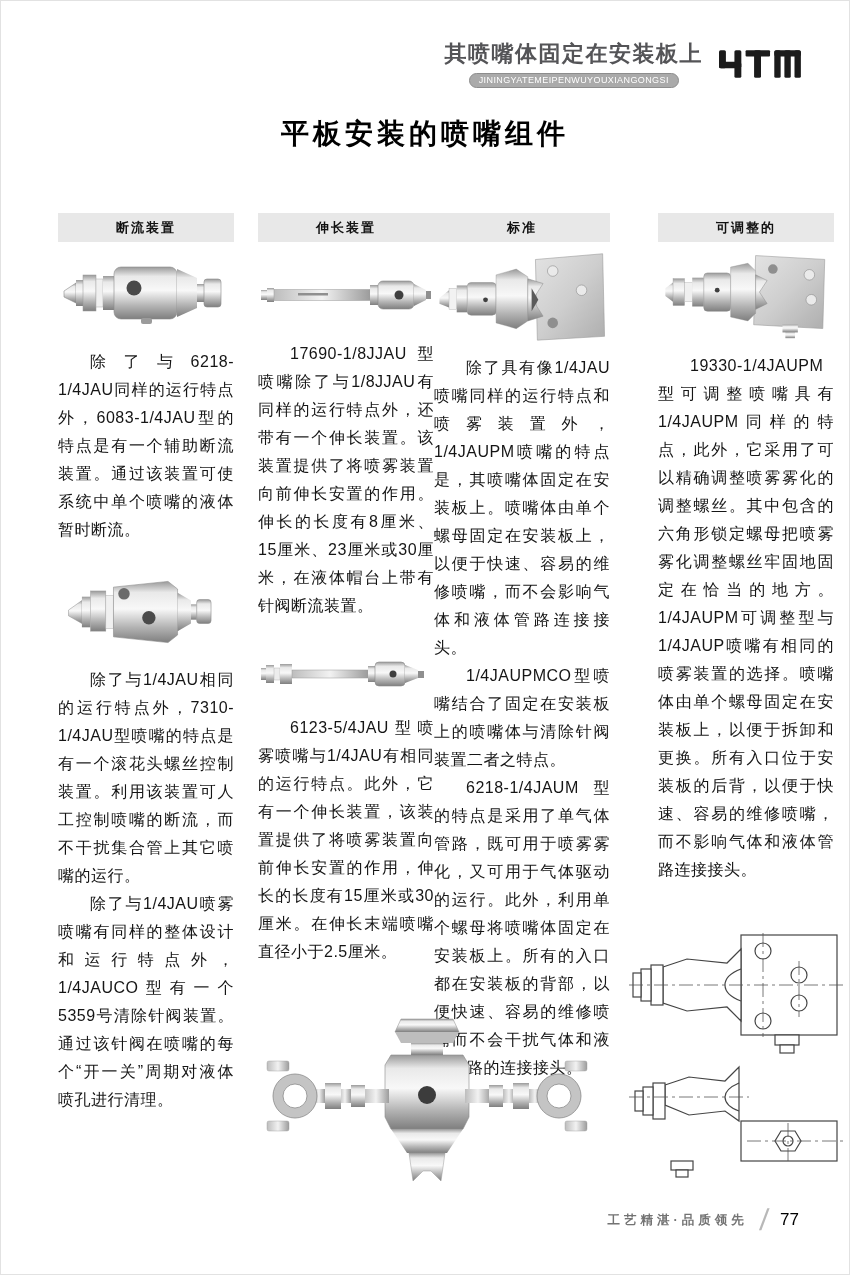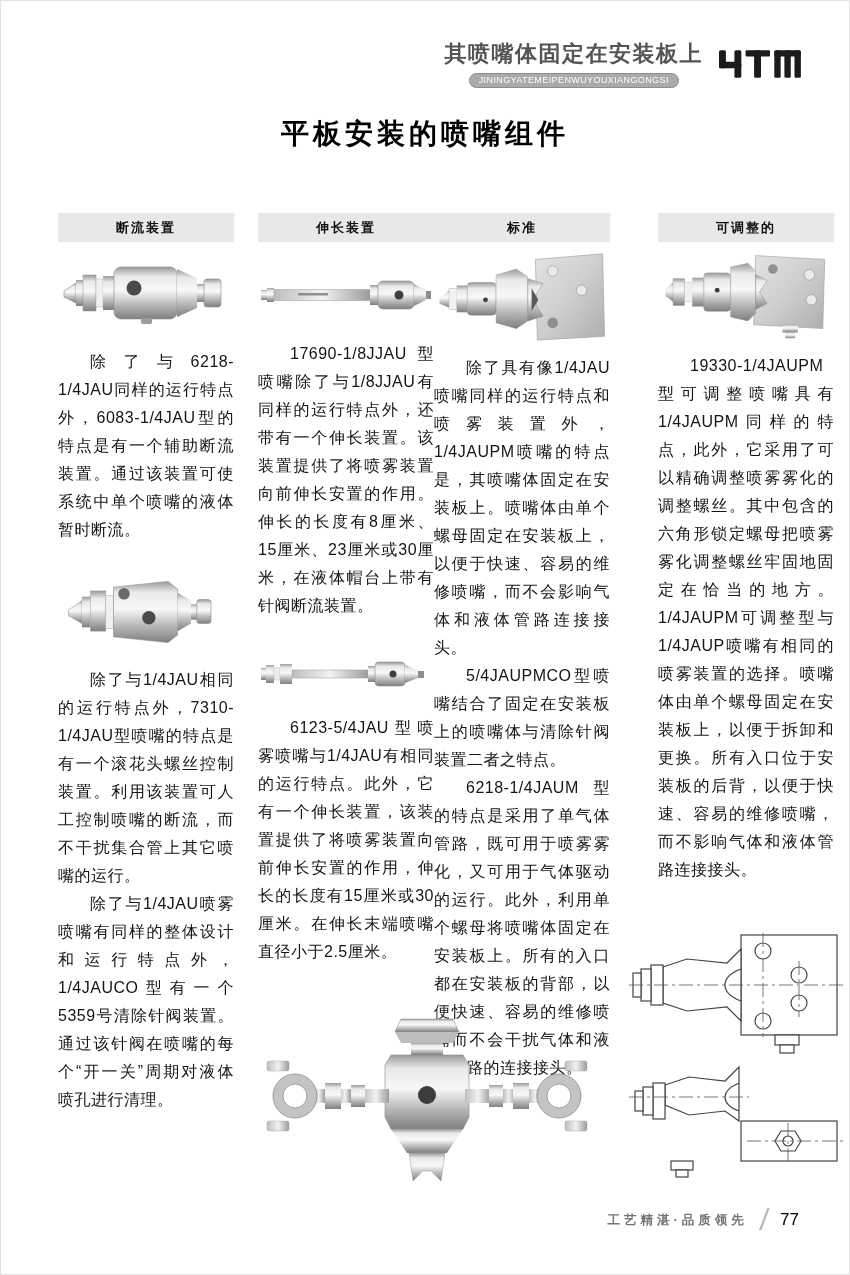--- a/index.html
+++ b/index.html
@@ -175,21 +175,21 @@
         <rect x="14" y="42" width="8" height="22" fill="#f2f2f2" stroke="#aaa" stroke-width="0.4"></rect>
         <rect x="22" y="39" width="11" height="28" fill="url(#gv)"></rect>
         <rect x="33" y="36" width="30" height="34" rx="4" fill="url(#gv)" stroke="#8a8a8a" stroke-width="0.5"></rect>
         <polygon points="63,28 84,22 96,30 96,76 84,84 63,78" fill="url(#gv)" stroke="#8f8f8f" stroke-width="0.4"></polygon>
         <polygon points="96,32 112,37 101,54 112,71 96,76" fill="url(#gv)" stroke="#8a8a8a" stroke-width="0.5"></polygon>
         <polygon points="100,42 107,54 100,66" fill="#5a5a5a"></polygon>
         <circle cx="52" cy="54" r="2.5" fill="#3f3f3f"></circle>
       </svg>
     </div>
     <p>除了具有像1/4JAU喷嘴同样的运行特点和喷雾装置外，1/4JAUPM喷嘴的特点是，其喷嘴体固定在安装板上。喷嘴体由单个螺母固定在安装板上，以便于快速、容易的维修喷嘴，而不会影响气体和液体管路连接接头。</p>
-    <p>5/4JAUPMCO型喷嘴结合了固定在安装板上的喷嘴体与清除针阀装置二者之特点。</p>
+    <p>1/4JAUPMCO型喷嘴结合了固定在安装板上的喷嘴体与清除针阀装置二者之特点。</p>
     <p>6218-1/4JAUM型的特点是采用了单气体管路，既可用于喷雾雾化，又可用于气体驱动的运行。此外，利用单个螺母将喷嘴体固定在安装板上。所有的入口都在安装板的背部，以便快速、容易的维修喷嘴而不会干扰气体和液体管路的连接接头。</p>
   </section>
 
   <section class="col col-4">
     <div class="colhead">可调整的</div>
     <div class="imgbox c4a">
       <svg width="176" height="96" viewBox="0 0 180 100">
         <polygon points="100,10 172,14 170,86 98,82" fill="url(#gp)" stroke="#9a9a9a" stroke-width="0.6"></polygon>
         <circle cx="156" cy="30" r="5.5" fill="#eaeaea" stroke="#8a8a8a" stroke-width="0.6"></circle>
         <circle cx="158" cy="56" r="5.5" fill="#eaeaea" stroke="#8a8a8a" stroke-width="0.6"></circle>

